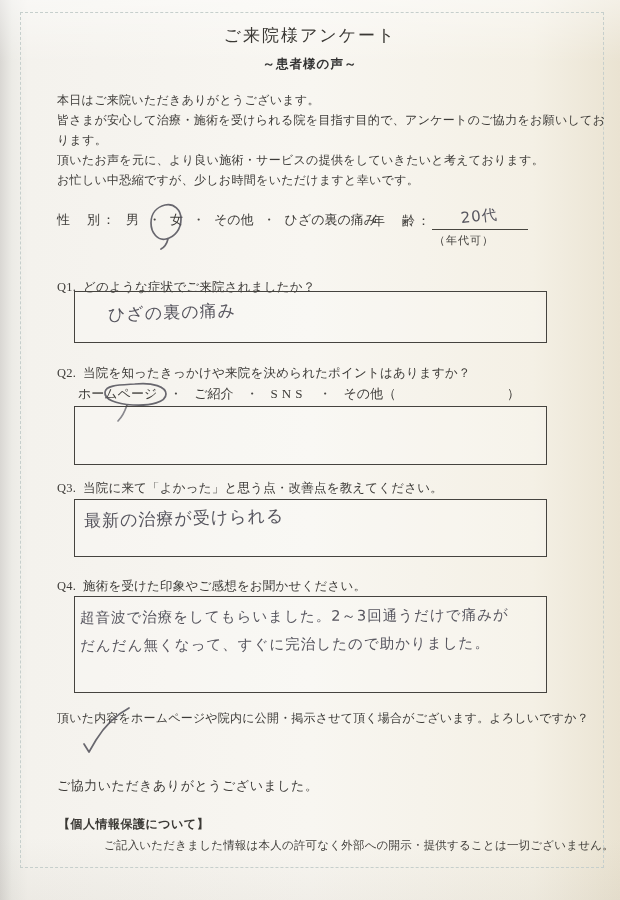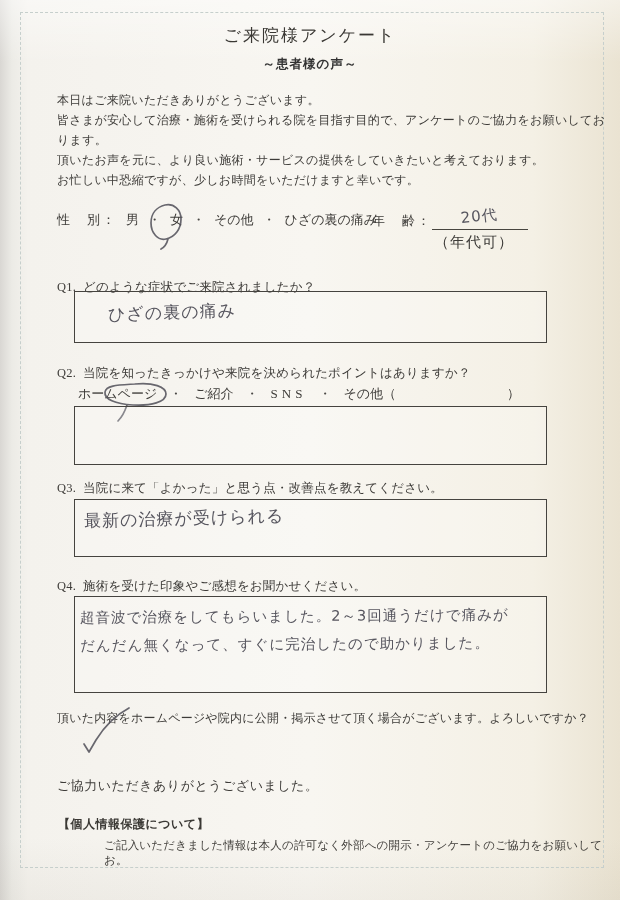--- a/index.html
+++ b/index.html
@@ -26,21 +26,21 @@
   .subtitle{top:56px;font-size:12.5px;font-weight:bold;font-family:"Liberation Sans","DejaVu Sans",sans-serif;letter-spacing:1px;color:#333;}
   .intro{left:57px;top:90px;font-size:12px;line-height:20px;letter-spacing:.3px;}
   .gender-row{left:57px;top:211px;font-size:13px;white-space:nowrap;}
   .gender-row .lbl{letter-spacing:2px;margin-right:4px;}
   .gender-row .opt{margin:0 5px;}
   .gender-row .sep{margin:0 4px;color:#4a4845;}
   .age-wrap{left:372px;top:209px;font-size:13px;}
   .age-wrap .lbl{letter-spacing:2px;}
   .age-line{display:inline-block;width:96px;border-bottom:1.5px solid #47453f;text-align:center;vertical-align:bottom;height:20px;}
   .age-val{transform:rotate(-6deg) translateY(-2px);font-size:15px;}
-  .age-note{margin-left:62px;font-size:15px;margin-top:3px;letter-spacing:1px;}
+  .age-note{margin-left:62px;font-size:11px;margin-top:3px;letter-spacing:1px;}
   .q-row{left:57px;font-size:12.5px;letter-spacing:.2px;white-space:nowrap;}
   .q-id{margin-right:7px;}
   .qbox{left:74px;width:471px;border:1.4px solid #45433f;background:rgba(255,255,255,.22);}
   .q1-row{top:279px;} .q1-box{top:291px;height:50px;}
   .q2-row{top:365px;} .q2-box{top:406px;height:57px;}
   .q3-row{top:480px;} .q3-box{top:499px;height:56px;}
   .q4-row{top:578px;} .q4-box{top:596px;height:95px;}
   .q2-opts{left:78px;top:385px;font-size:13px;width:442px;white-space:nowrap;}
   .q2-opts .sep{margin:0 12px;color:#4a4845;}
   .q2-opts .sns{letter-spacing:4px;}
@@ -128,14 +128,14 @@
   <div class="abs consent-q print">頂いた内容をホームページや院内に公開・掲示させて頂く場合がございます。よろしいですか？</div>
   <span class="annot" style="left:74px;top:700px;">
     <svg width="66" height="58" viewBox="0 0 66 58">
       <path d="M10 44 L15 52 L22 40 C30 27 42 15 55 8"></path>
     </svg>
   </span>
 
   <div class="abs thanks print">ご協力いただきありがとうございました。</div>
 
   <div class="abs privacy-head print">【個人情報保護について】</div>
-  <div class="abs privacy-body print">ご記入いただきました情報は本人の許可なく外部への開示・アンケートのご協力をお願いしてお。</div>
+  <div class="abs privacy-body print">ご記入いただきました情報は本人の許可なく外部への開示・提供することは一切ございません。</div>
 </div>
 
 </body></html>

